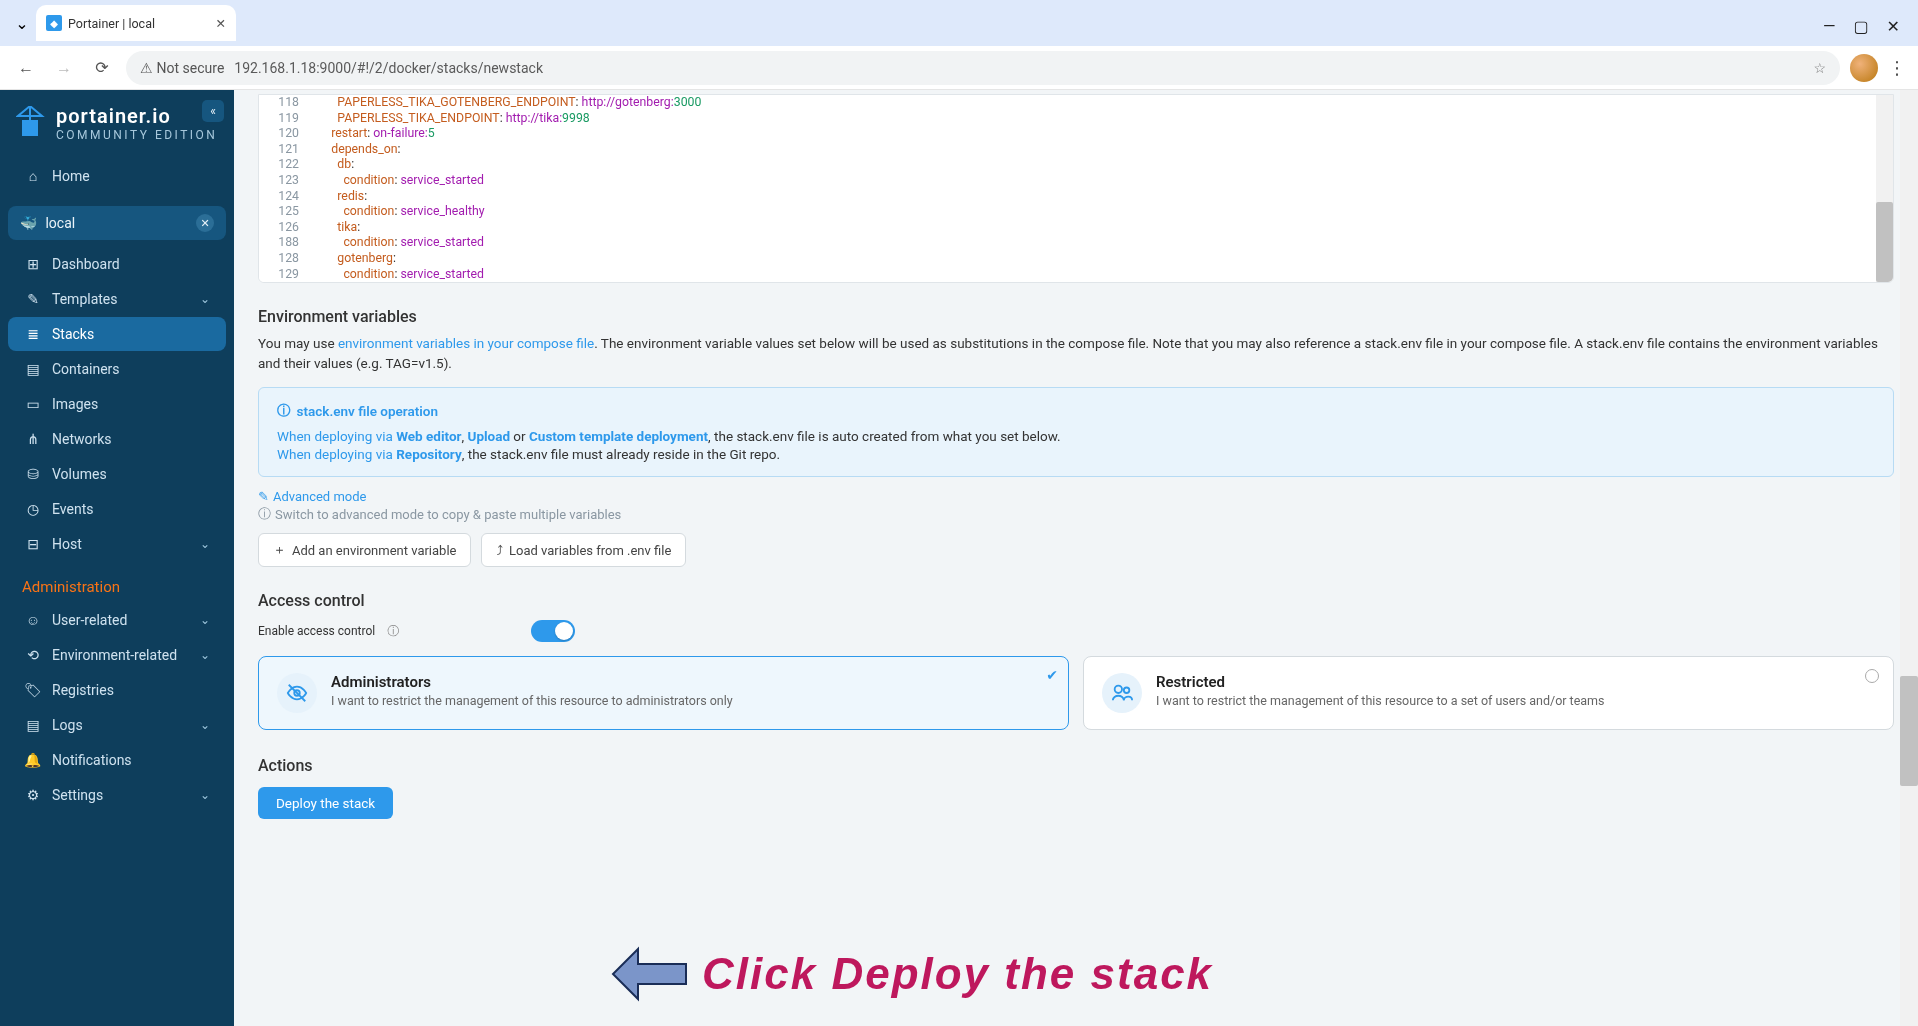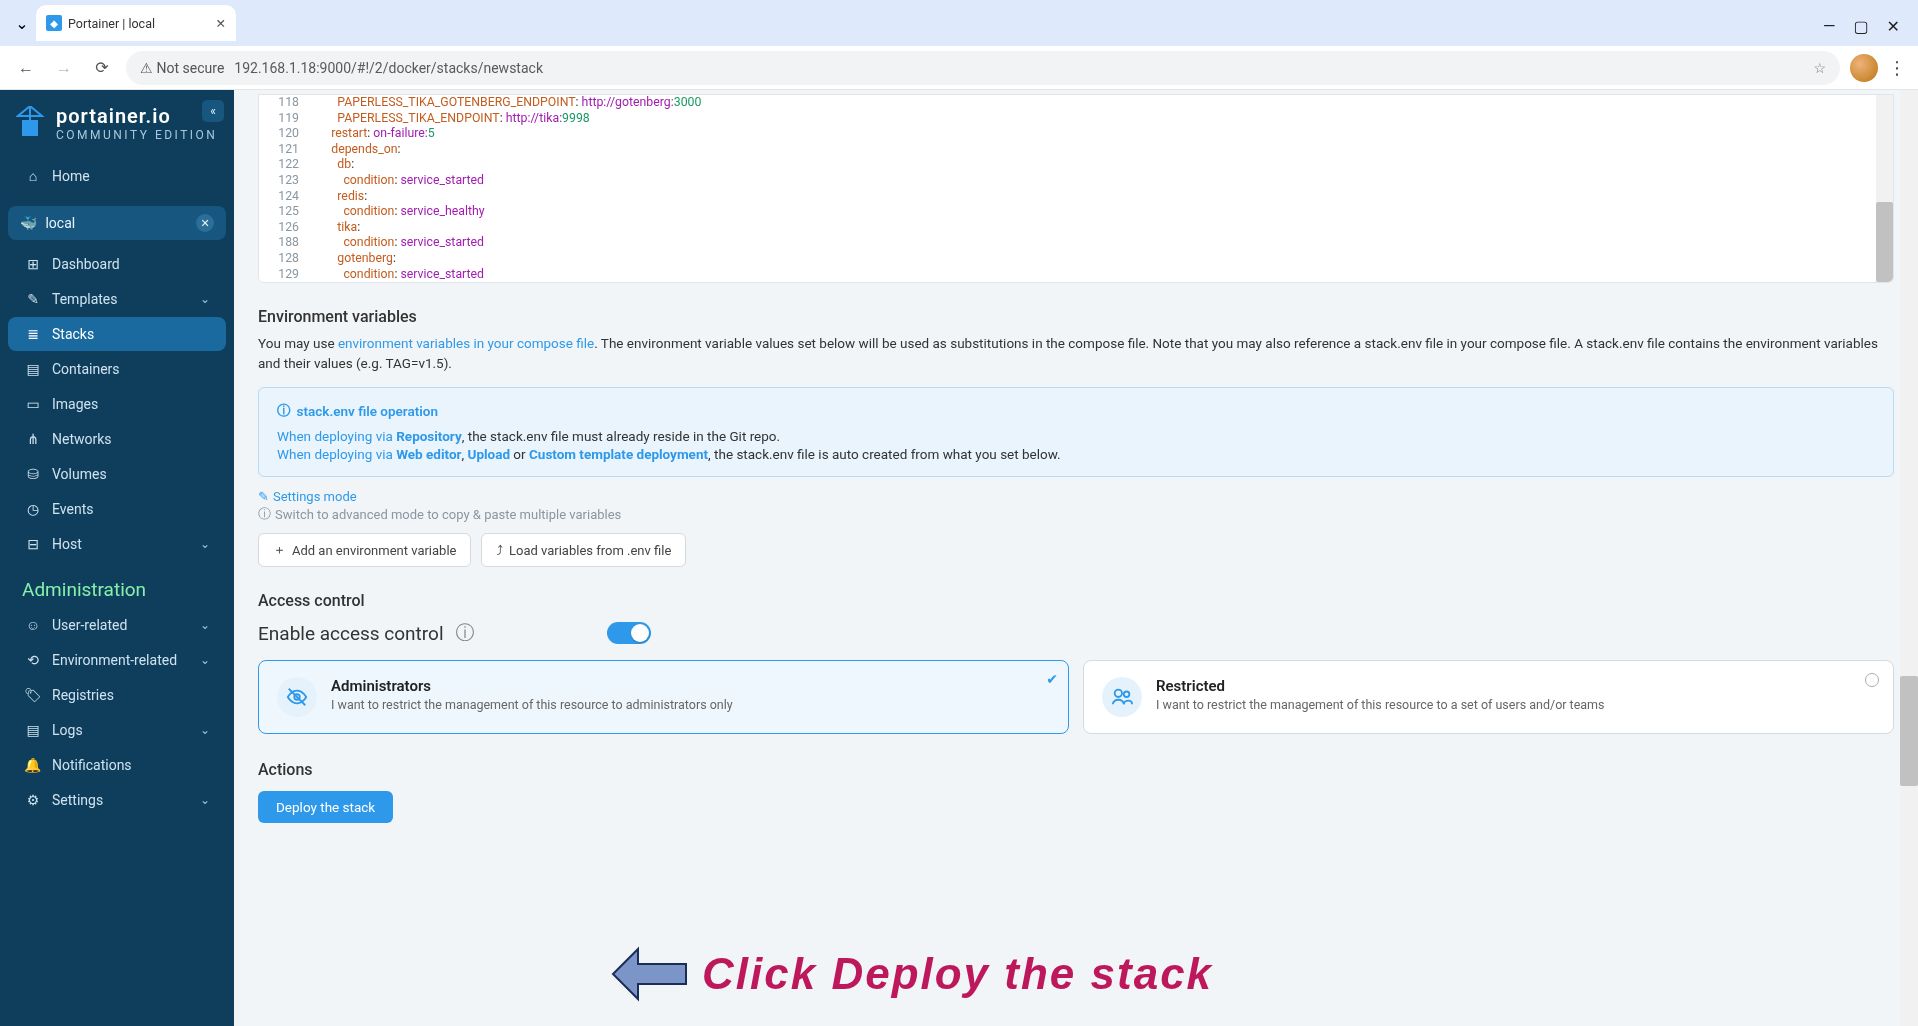--- a/index.html
+++ b/index.html
@@ -33,21 +33,21 @@
 .brand-text .sub { font-size:12px; letter-spacing:2.5px; color:#a7c8dc; }
 .collapse-btn { position:absolute; top:10px; right:10px; width:22px; height:22px; background:#16567f; border-radius:5px; display:flex; align-items:center; justify-content:center; color:#eaf3f9; font-size:12px; }
 
 .side-home { margin-top:6px; }
 .side-item { display:flex; align-items:center; gap:10px; padding:9px 16px; font-size:14px; color:#cfe2ef; border-radius:8px; margin:1px 8px; cursor:pointer; }
 .side-item .icon { width:18px; text-align:center; }
 .env-pill { margin:12px 8px 6px 8px; background:#16567f; border-radius:8px; padding:8px 12px; display:flex; align-items:center; gap:8px; font-size:14px; color:#eaf3f9; position:relative; }
 .env-pill .x { margin-left:auto; width:18px; height:18px; background:#2b6e97; border-radius:50%; display:flex; align-items:center; justify-content:center; font-size:11px; }
 .side-item.active { background:#1a6aa0; color:#fff; }
 .side-item .chev { margin-left:auto; font-size:12px; color:#9cc5dc; }
-.section-title { font-size:19px; color:#86efac; padding:16px 20px 6px 22px; }
+.section-title { font-size:15px; color:#f97316; padding:16px 20px 6px 22px; }
 
 .main { flex:1; background:#f2f5f7; overflow:auto; padding:0; position:relative; }
 .content-card { background:transparent; padding:4px 24px 40px 24px; }
 .code-wrap { margin-top:0; background:#fff; border:1px solid #e0e5e9; border-radius:0 0 6px 6px; overflow:hidden; }
 .code-area { position:relative; font-family: Menlo, Consolas, monospace; font-size:12.3px; line-height:15.6px; background:#fff; }
 .code-area .scrollbar { position:absolute; right:0; top:0; width:17px; height:100%; background:#f1f1f1; }
 .code-area .thumb { position:absolute; right:0; bottom:0; width:17px; height:80px; background:#c1c1c1; border-radius:2px; }
 .code-row { display:flex; }
 .gutter { width:52px; text-align:right; color:#8a97a2; padding-right:12px; user-select:none; }
 .line { padding-left:8px; white-space:pre; }
@@ -65,21 +65,21 @@
 .info-box .line2 { color:#2e99eb; margin-top:2px; }
 .info-box .black { color:#333; }
 .info-box b { font-weight:700; }
 
 .adv-row { margin-top:12px; font-size:13px; }
 .adv-link { color:#2e99eb; display:flex; align-items:center; gap:4px; cursor:pointer; }
 .adv-hint { color:#8a97a2; display:flex; align-items:center; gap:4px; margin-top:1px; }
 .env-btns { display:flex; gap:10px; margin-top:10px; }
 .btn-outline { border:1px solid #d4dade; background:#fff; border-radius:6px; padding:7px 14px; font-size:13px; color:#444; display:flex; align-items:center; gap:6px; cursor:pointer; }
 
-.toggle-row { display:flex; align-items:center; gap:12px; margin-top:10px; font-size:19px; color:#333;text-align:right; }
+.toggle-row { display:flex; align-items:center; gap:12px; margin-top:10px; font-size:12px; color:#333;text-align:right; }
 .toggle { width:44px; height:22px; background:#2e99eb; border-radius:20px; position:relative; margin-left:120px; cursor:pointer; }
 .toggle .knob { position:absolute; right:2px; top:2px; width:18px; height:18px; background:#fff; border-radius:50%; box-shadow:0 1px 2px rgba(0,0,0,.2); }
 
 .access-cards { display:flex; gap:14px; margin-top:14px; }
 .ac-card { flex:1; border:1px solid #d4dade; background:#fff; border-radius:8px; padding:16px 18px; display:flex; gap:14px; cursor:pointer; position:relative; }
 .ac-card.selected { border:1.5px solid #2e99eb; background:#eef7fd; }
 .ac-icon { width:40px; height:40px; border-radius:50%; background:#e6f2fb; display:flex; align-items:center; justify-content:center; color:#2e99eb; }
 .ac-card h4 { font-size:15px; color:#222; font-weight:600; margin-bottom:2px; }
 .ac-card p { font-size:12.5px; color:#666; }
 .ac-check { position:absolute; top:10px; right:10px; color:#2e99eb; font-size:14px; }
@@ -290,31 +290,31 @@
       <p class="para">
         <span>You may use </span><a href="#">environment variables in your compose file</a><span>. The environment variable values set below will be used as substitutions in the compose file. Note that you may also reference a stack.env file in your compose file. A stack.env file contains the environment variables and their values (e.g. TAG=v1.5).</span>
       </p>
 
       <div class="info-box">
         <div class="head">
           <span>ⓘ</span>
           <span>stack.env file operation</span>
         </div>
         <div class="line2">
+          <span>When deploying via </span><b>Web editor</b><span class="black">, </span><b>Upload</b><span class="black"> or </span><b>Custom template deployment</b><span class="black">, the stack.env file is auto created from what you set below.</span>
+        </div>
+        <div class="line2">
           <span>When deploying via </span><b>Repository</b><span class="black">, the stack.env file must already reside in the Git repo.</span>
-        </div>
-        <div class="line2">
-          <span>When deploying via </span><b>Web editor</b><span class="black">, </span><b>Upload</b><span class="black"> or </span><b>Custom template deployment</b><span class="black">, the stack.env file is auto created from what you set below.</span>
         </div>
       </div>
 
       <div class="adv-row">
         <div class="adv-link">
           <span>✎</span>
-          <span>Settings mode</span>
+          <span>Advanced mode</span>
         </div>
         <div class="adv-hint">
           <span>ⓘ</span>
           <span>Switch to advanced mode to copy &amp; paste multiple variables</span>
         </div>
       </div>
 
       <div class="env-btns">
         <button class="btn-outline">
           <span>＋</span>

